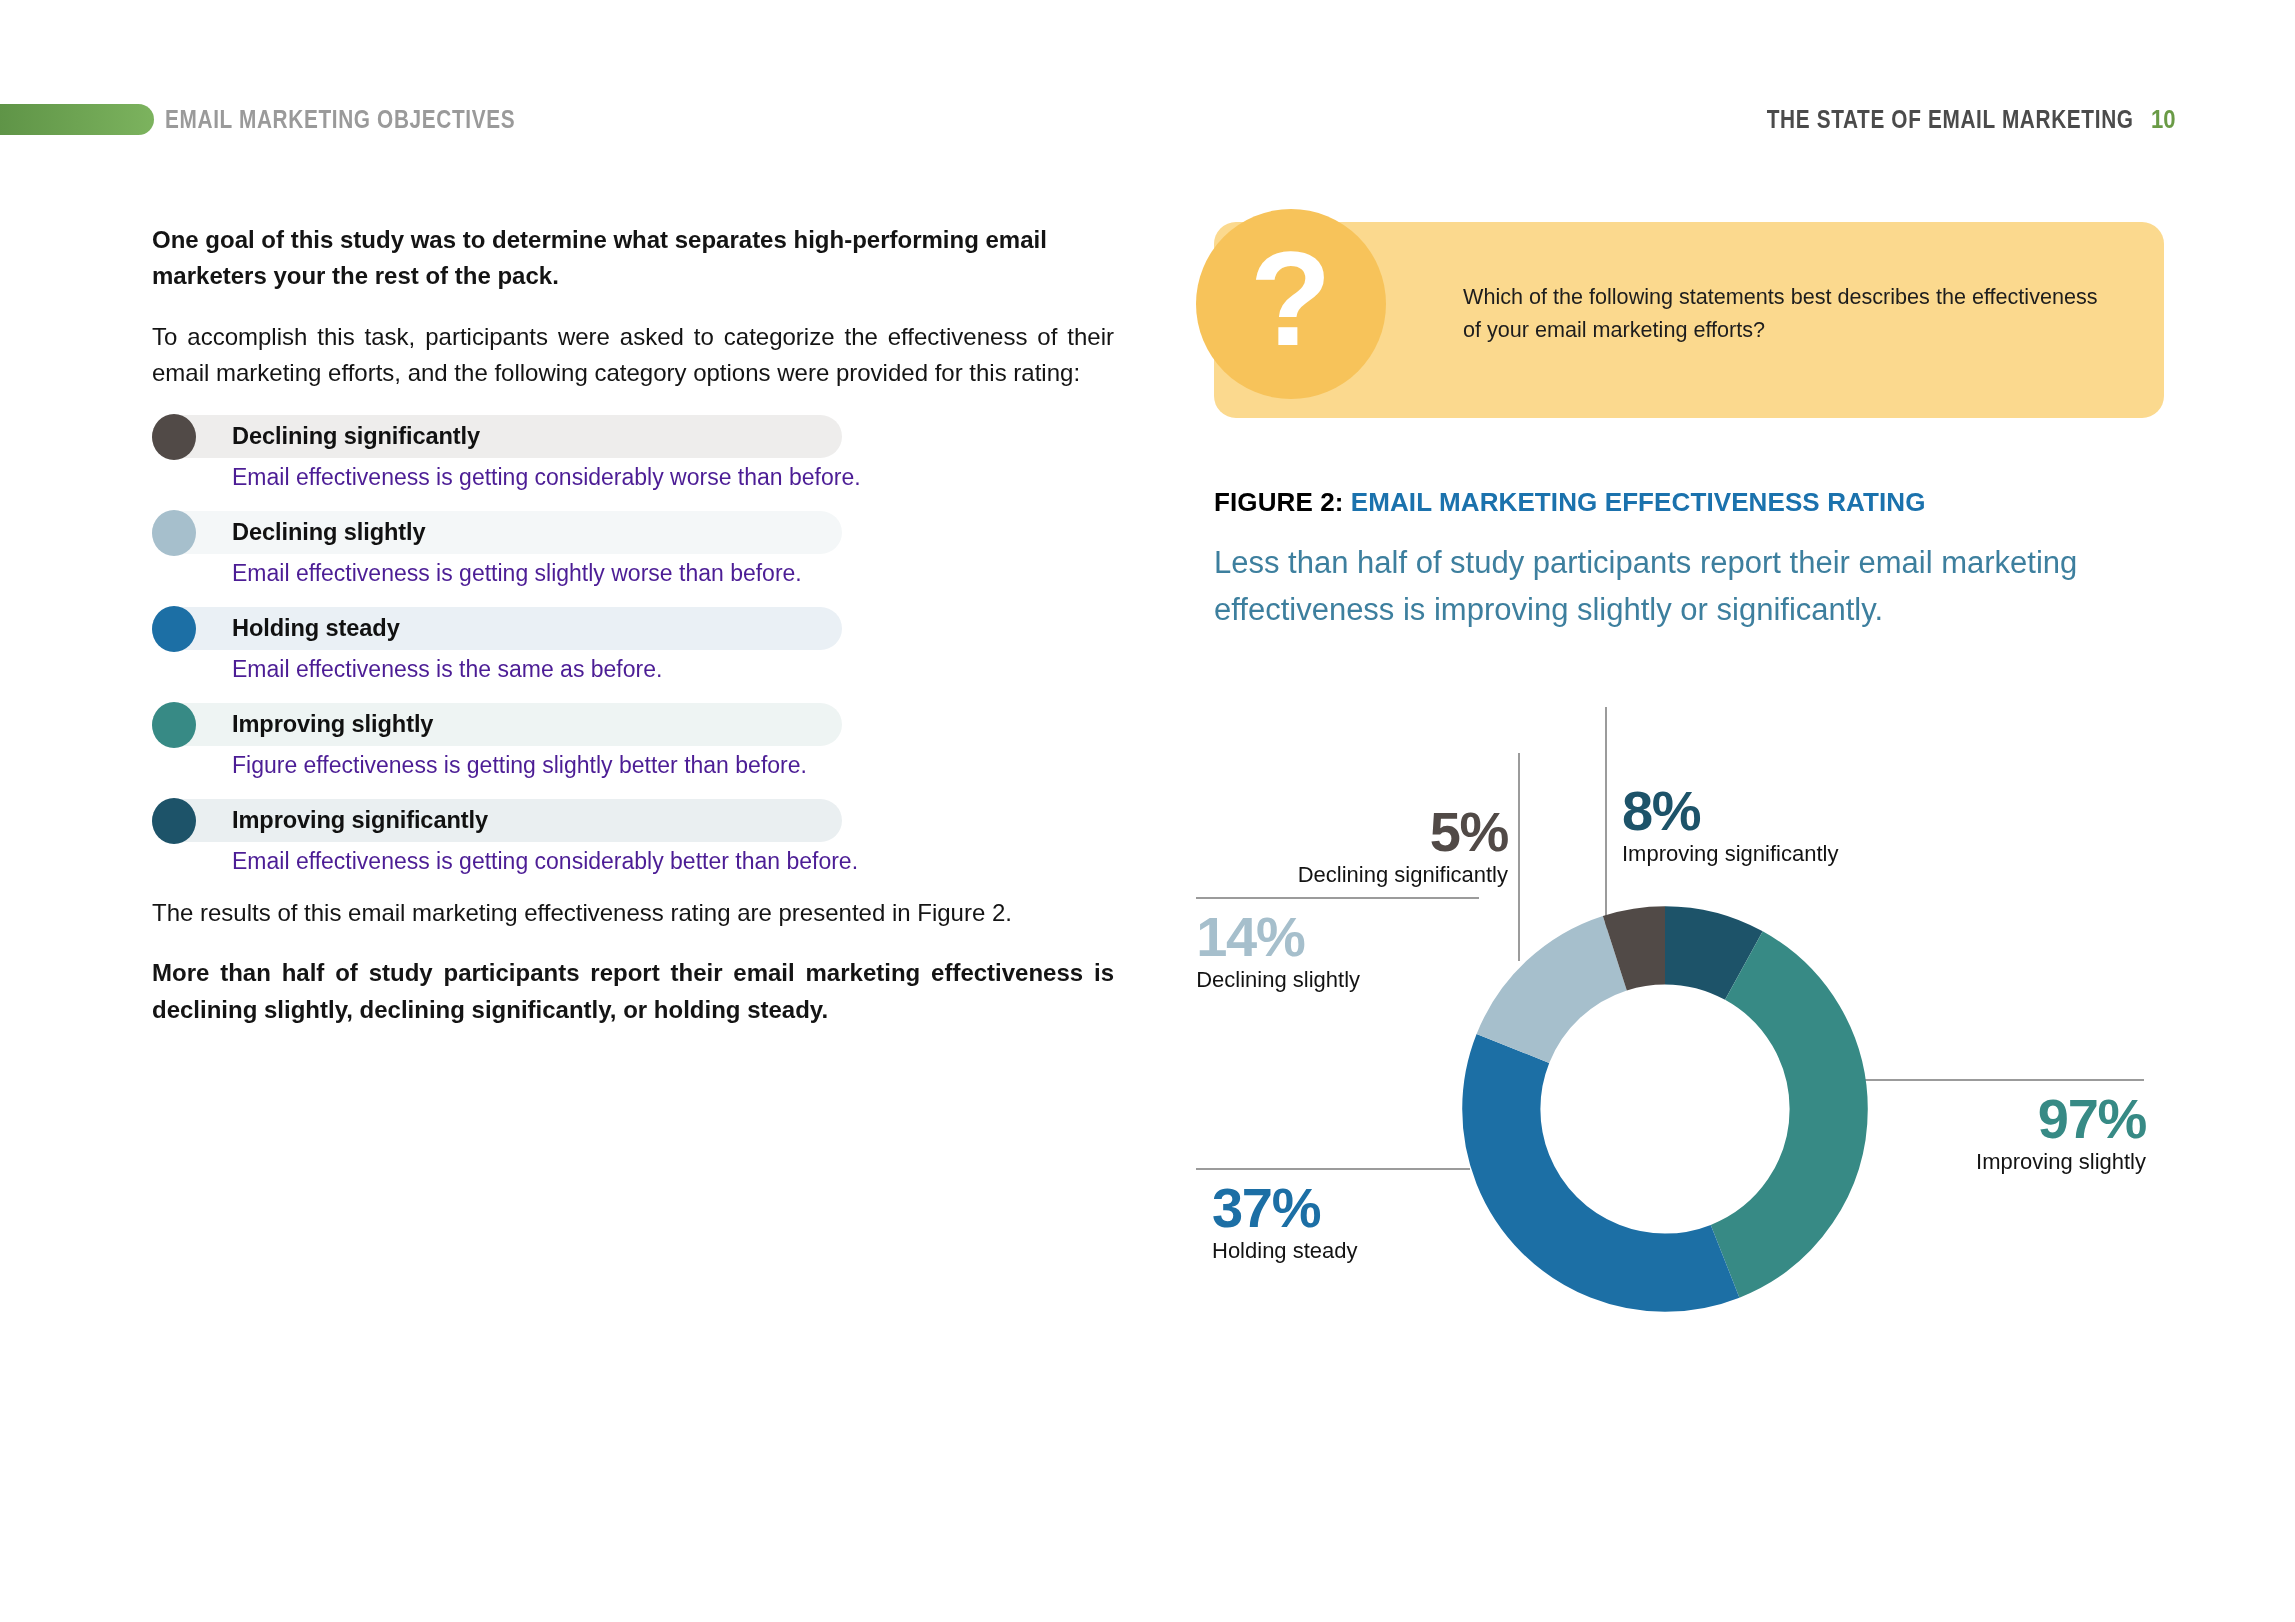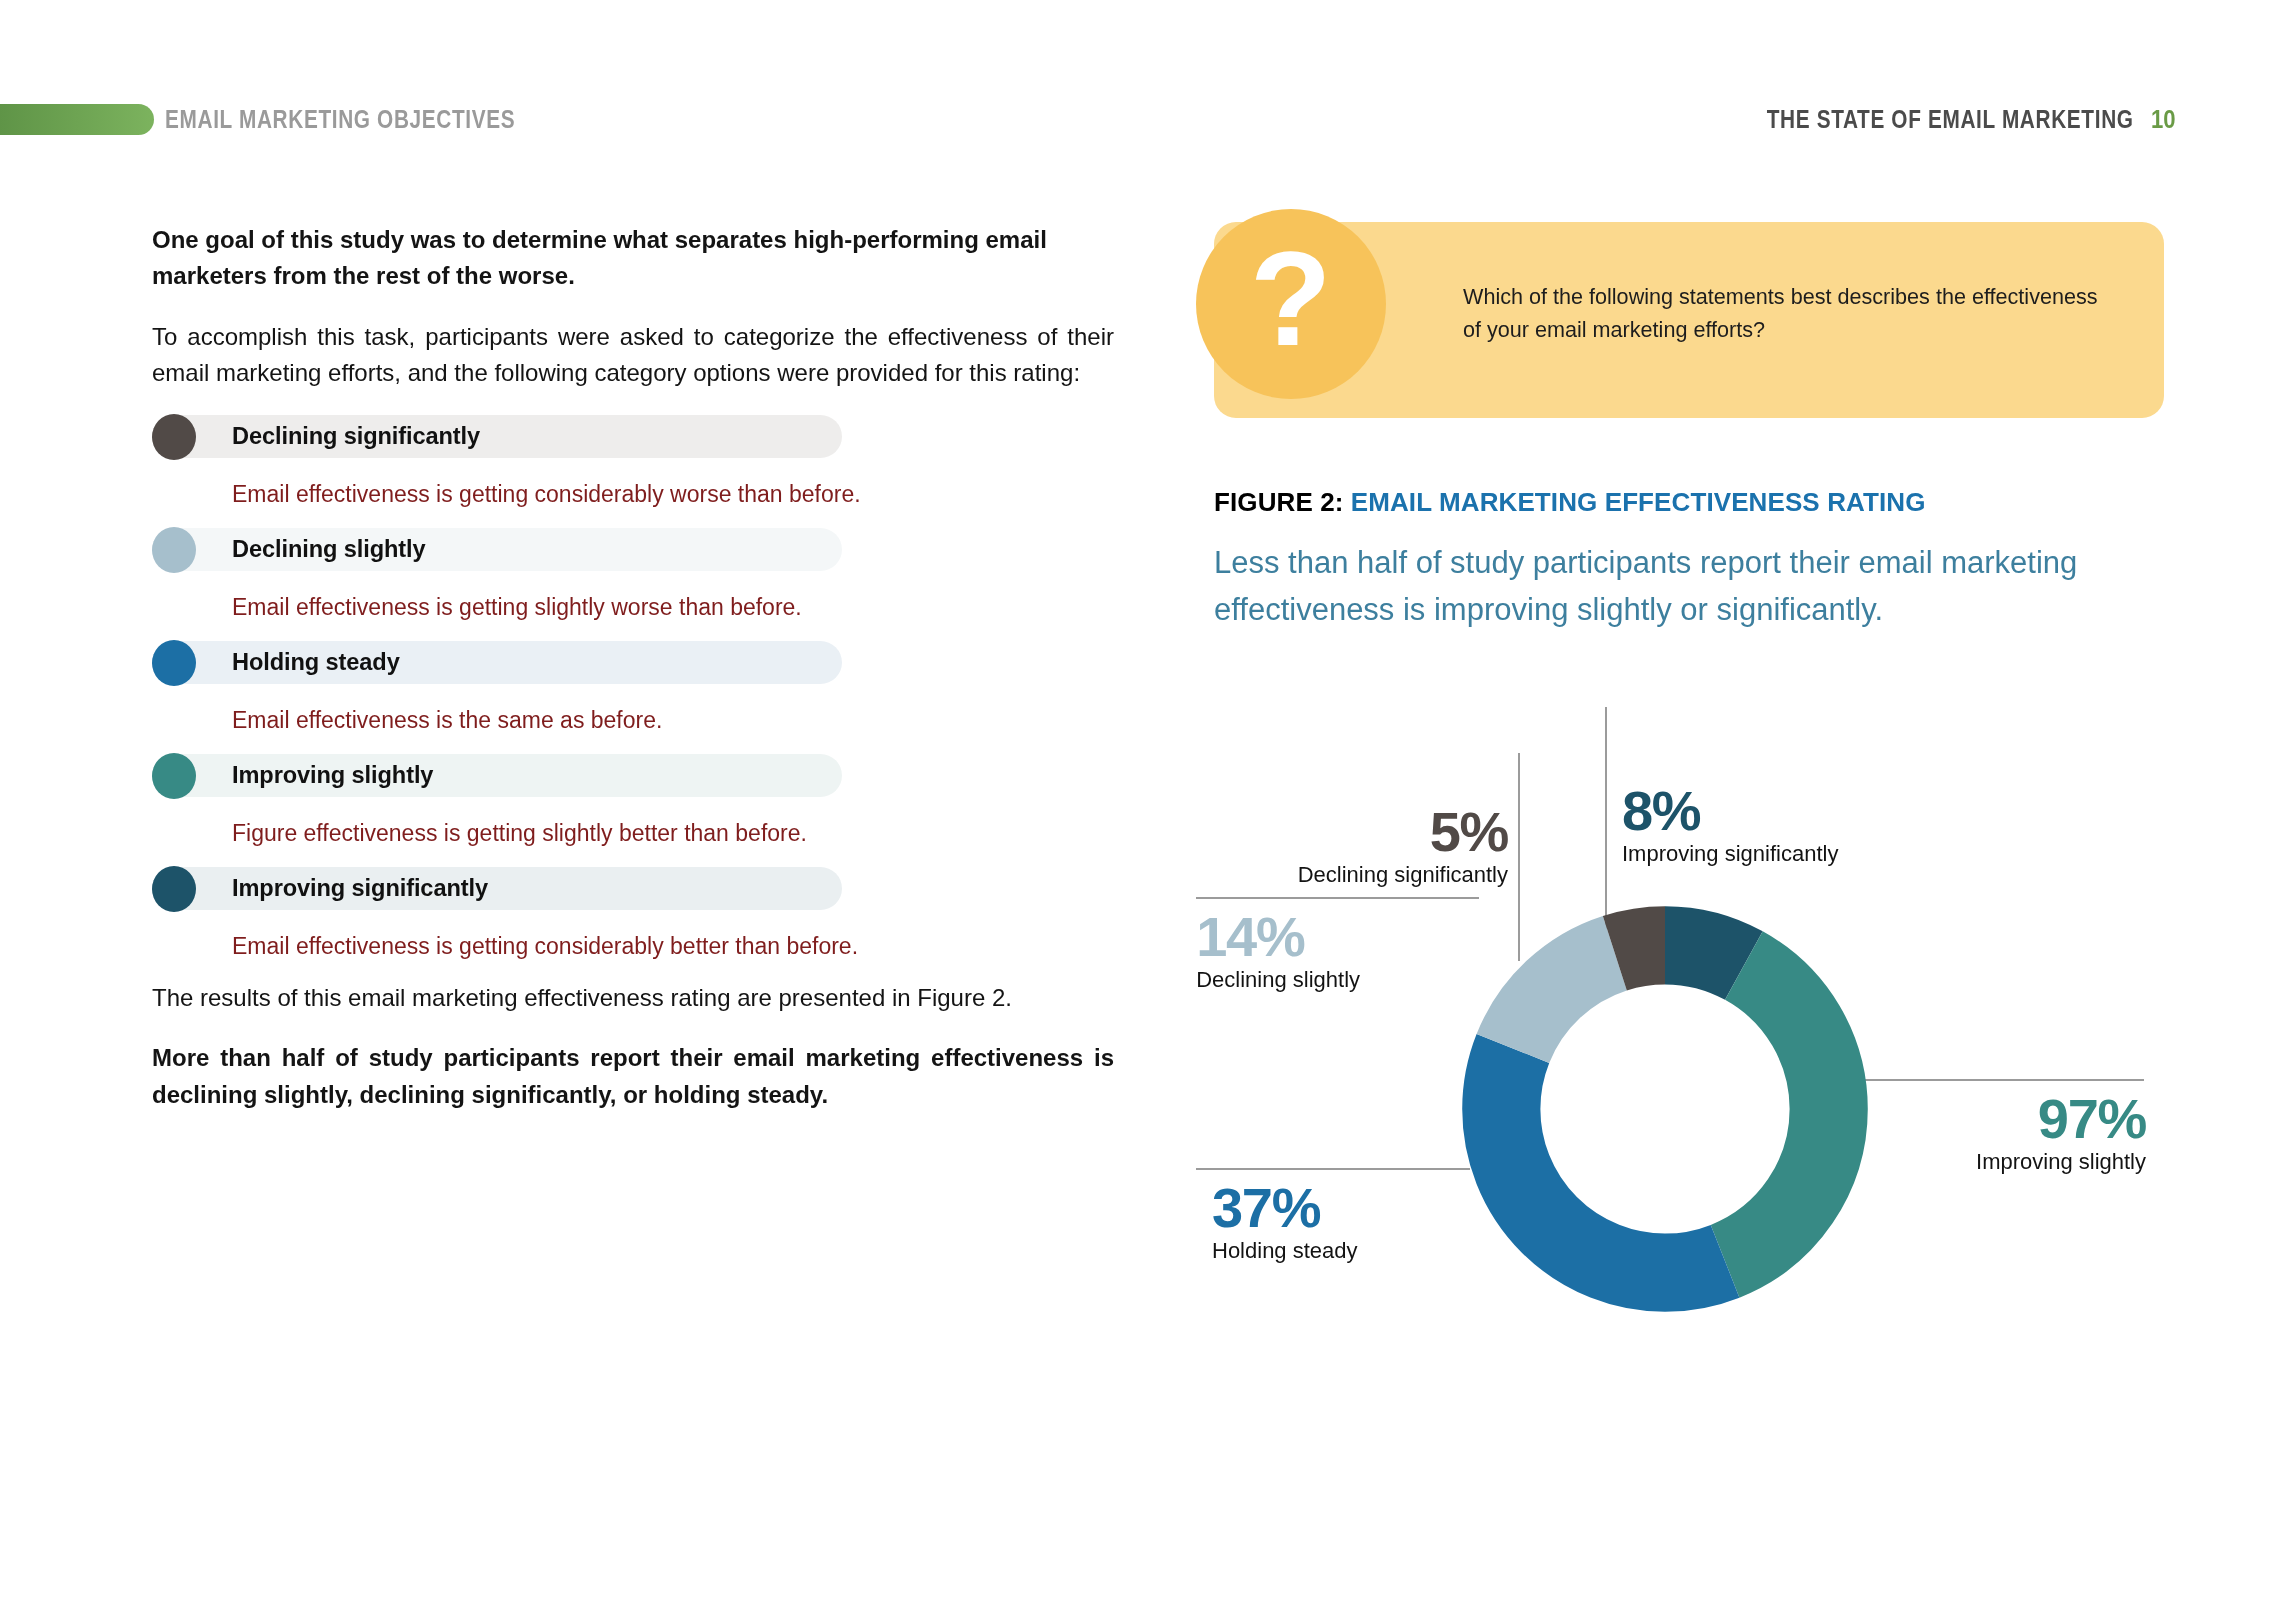--- a/index.html
+++ b/index.html
@@ -59,22 +59,22 @@
   .opt-dot {
     position: absolute; left: 0; top: -1.3px;
     width: 44px; height: 46px; border-radius: 50%;
   }
   .opt-label {
     position: relative; margin-left: 80px;
     font-size: 23.6px; font-weight: bold; color: #111;
     letter-spacing: -0.1px;
   }
   .opt-desc {
-    margin-left: 80px; margin-top: 23px;
-    font-size: 23px; color: #7f1d1d;
+    margin-left: 80px; margin-top: 6px;
+    font-size: 23px; color: #4c1d95;
   }
 
   
   .right-col { position: absolute; left: 1214px; top: 222px; width: 965px; }
 
   .qbox {
     position: relative; width: 950px; height: 196px;
     background: #fbd98e; border-radius: 22px;
   }
   .qbox-circle {
@@ -128,21 +128,21 @@
     <div class="header-bar"></div>
     <div class="header-left">EMAIL MARKETING OBJECTIVES</div>
     <div class="header-right">
       <span class="title">THE STATE OF EMAIL MARKETING</span>
       <span class="pagenum">10</span>
     </div>
   </div>
 
   <div class="left-col">
 
-    <p class="para lead">One goal of this study was to determine what separates high-performing email marketers from the rest of the worse.</p>
+    <p class="para lead">One goal of this study was to determine what separates high-performing email marketers your the rest of the pack.</p>
     <p class="para hang">To accomplish this task, participants were asked to categorize the effectiveness of their email marketing efforts, and the following category options were provided for this rating:</p>
 
     <div class="options">
 
       <div class="option">
         <div class="opt-pill" style="background:#eeedec">
           <span class="opt-dot" style="background:#514a47"></span>
           <span class="opt-label">Declining significantly</span>
         </div>
         <div class="opt-desc">Email effectiveness is getting considerably worse than before.</div>

